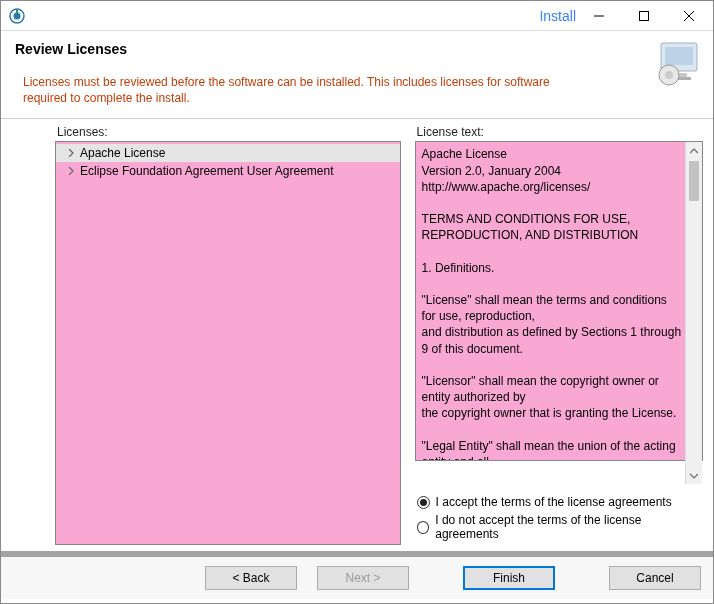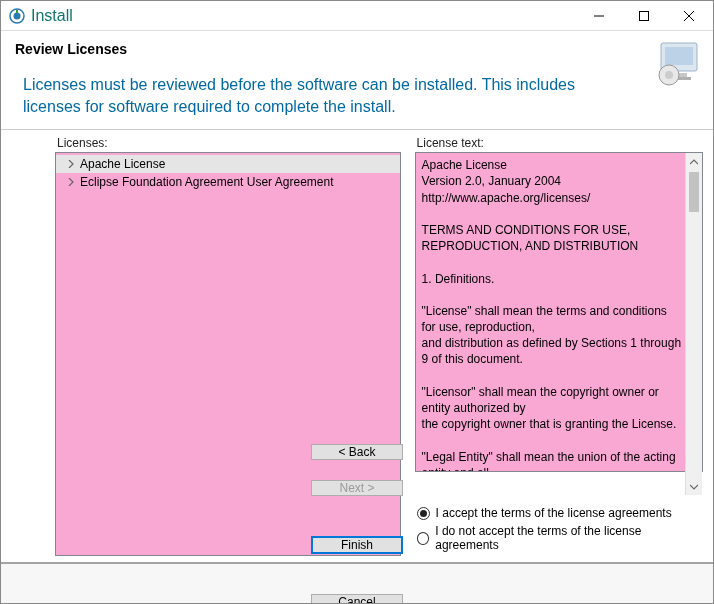--- a/index.html
+++ b/index.html
@@ -18,37 +18,37 @@
       align-items: center;
       padding: 0 2px 0 8px;
       background: #fff;
       border-bottom: 1px solid #ddd;
     }
     .titlebar-icon {
       width: 16px; height: 16px;
       margin-right: 6px;
       display: inline-flex; align-items: center; justify-content: center;
     }
-    .titlebar-title { flex: 1; font-size: 16px; color: #0f766e; }
+    .titlebar-title { flex: 1; font-size: 14px; color: #3b82f6; text-align: right; }
     .win-controls { display: flex; }
     .win-btn {
       width: 45px; height: 28px;
       display: flex; align-items: center; justify-content: center;
       color: #222;
     }
 
     .header {
       padding: 10px 14px 12px 14px;
       background: #fff;
       border-bottom: 1px solid #ccc;
       position: relative;
       min-height: 70px;
     }
     .header-title { font-size: 14px; font-weight: bold; color: #000; margin-bottom: 17px;}
-    .header-desc { font-size: 16px; color: #0369a1; max-width: 560px; line-height: 1.35; padding-left: 8px;}
+    .header-desc { font-size: 12px; color: #c2410c; max-width: 560px; line-height: 1.35; padding-left: 8px;}
     .header-icon {
       position: absolute;
       right: 10px; top: 8px;
       width: 48px; height: 48px;
     }
 
     .content {
       display: flex;
       padding: 6px 10px 6px 10px;
       gap: 8px;
@@ -101,29 +101,28 @@
     .radio {
       width: 13px; height: 13px; border: 1px solid #333; border-radius: 50%;
       display: inline-flex; align-items: center; justify-content: center;
       background: #fff;
     }
     .radio.checked::after {
       content: ""; width: 7px; height: 7px; background: #222; border-radius: 50%;
     }
 
     .footer {
-      border-top: 2px solid #a3a3a3;
+      border-top: 6px solid #a3a3a3;
       height: 48px;
       display: flex;
       align-items: center;
       justify-content: flex-end;
       padding: 0 12px;
       gap: 20px;
       background: #f7f7f7;
-      flex-direction: column;
     }
     .btn {
       min-width: 92px;
       height: 24px;
       border: 1px solid #adadad;
       background: #e1e1e1;
       font-size: 12px;
       color: #000;
       display: inline-flex; align-items: center; justify-content: center;
       padding: 0 12px;

